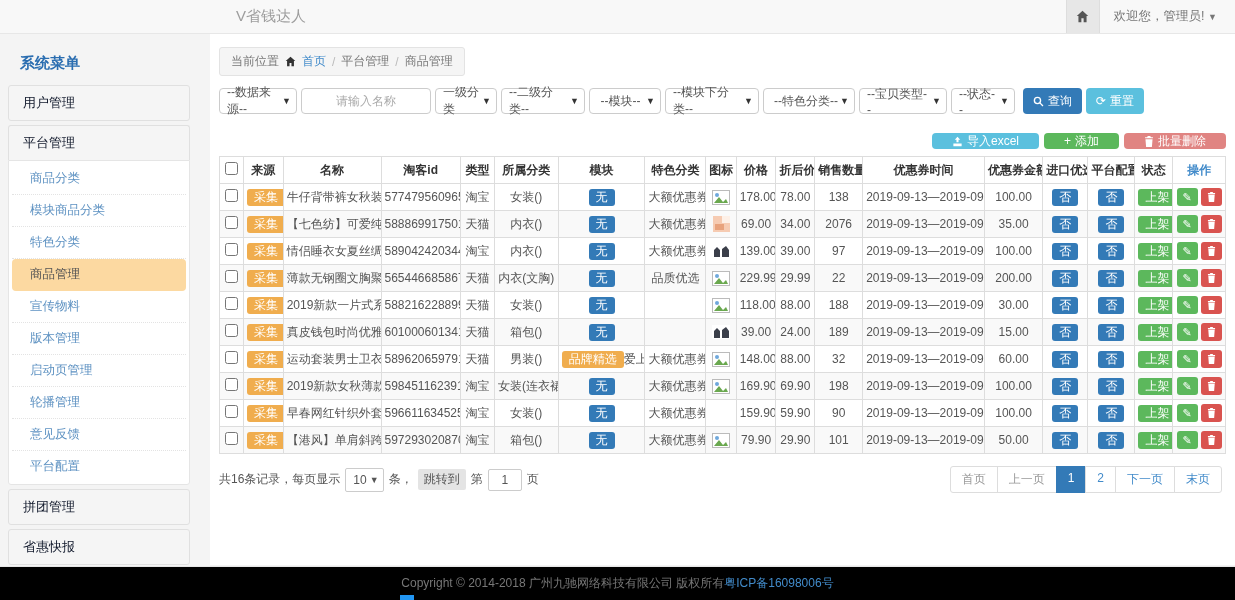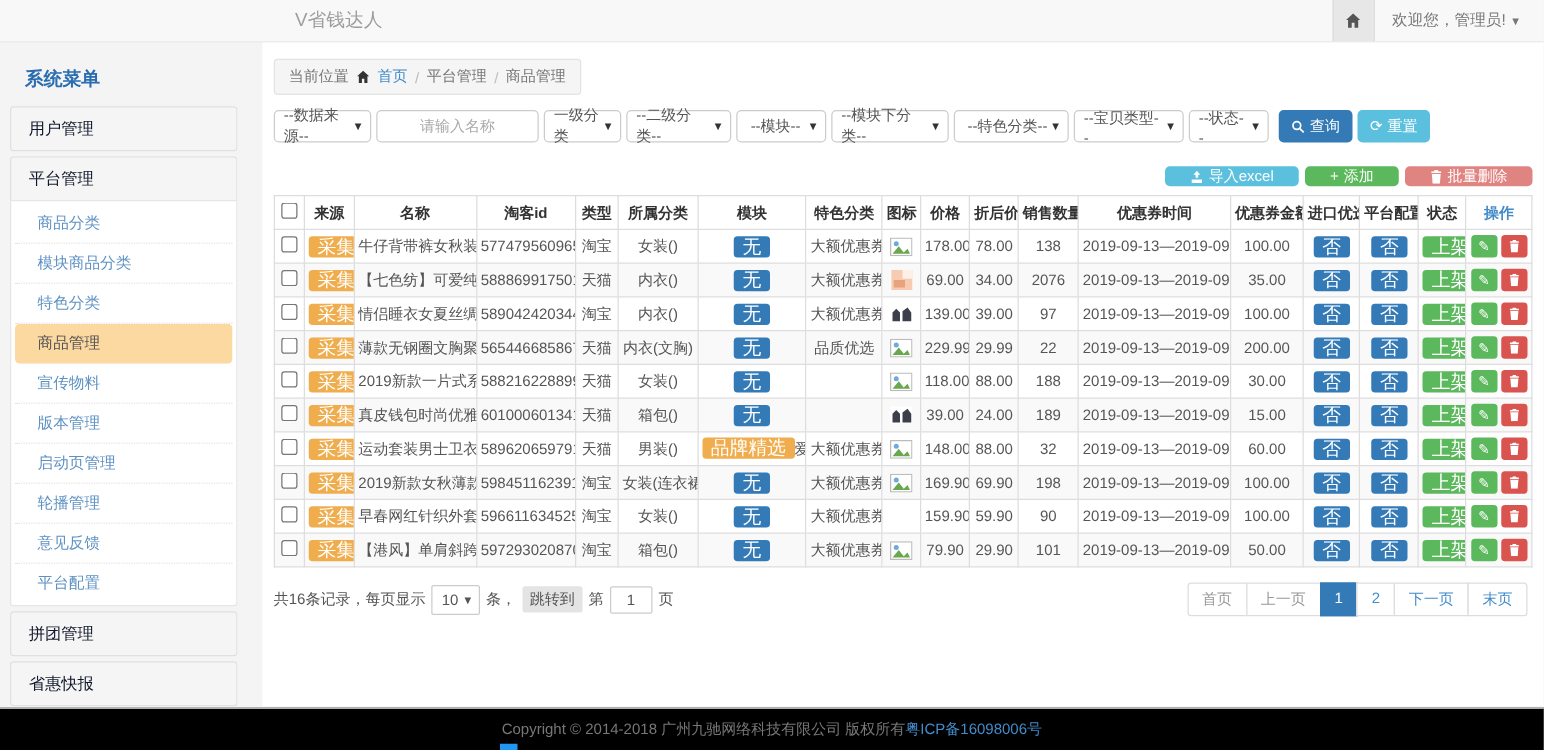--- a/index.html
+++ b/index.html
@@ -63,22 +63,22 @@
 
   
   table.grid { width: 100%; border-collapse: collapse; table-layout: fixed; background: #fff; }
   .grid th, .grid td { border: 1px solid #ddd; padding: 4px 3px; text-align: center;
     white-space: nowrap; overflow: hidden; font-size: 12px; height: 27px; }
   .grid th { color: #333; font-weight: bold; }
   .grid th.op-head { color: #428bca; }
   .grid tbody tr:nth-child(even) { background: #f9f9f9; }
   .grid td.name-cell { color: #555; }
 
-  .badge { display: inline-block; color: #fff; border-radius: 3px; font-size: 15px;
-    padding: 2px 7px; line-height: 13px; cursor: pointer; }
+  .badge { display: inline-block; color: #fff; border-radius: 3px; font-size: 12px;
+    padding: 2px 7px; line-height: 13px; cursor: pointer; font-family: Liberation Serif, serif; }
   .badge-orange { background: #f0ad4e; }
   .badge-blue { background: #337ab7; }
   .badge-green { background: #5cb85c; }
   .mini-btn { display: inline-flex; align-items: center; justify-content: center;
     width: 21px; height: 18px; border-radius: 3px; color: #fff; cursor: pointer; vertical-align: middle; }
   .mini-edit { background: #5cb85c; margin-right: 3px; font-size: 11px; }
   .mini-del { background: #d9534f; }
   .thumb { display: inline-block; vertical-align: middle; }
   input[type="checkbox"] { width: 13px; height: 13px; }
 

